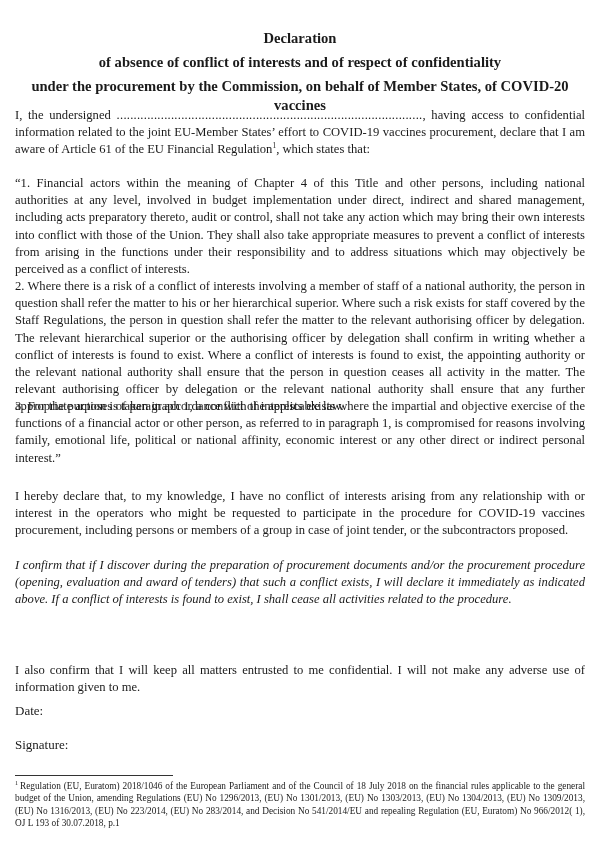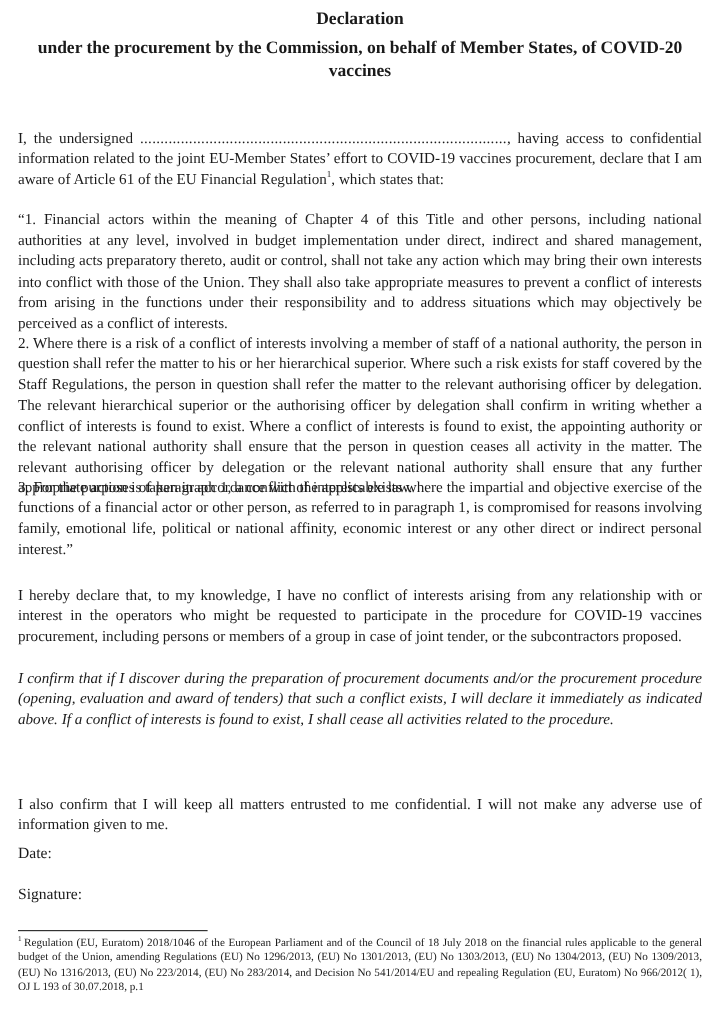--- a/index.html
+++ b/index.html
@@ -19,21 +19,21 @@
       position: absolute;
       left: 15px;
       top: 0;
       width: 570px;
     }
     .title-block {
       text-align: center;
       font-weight: bold;
       font-size: 14.6px;
       line-height: 19px;
-      padding-top: 7px;
+      padding-top: 29px;
     }
     .title-block div {
       margin: 0;
     }
     .title-block .t1 { margin-bottom: 5px; }
     .title-block .t2 { margin-bottom: 5px; }
     .body-text {
       position: absolute;
       left: 0;
       width: 570px;
@@ -84,20 +84,21 @@
       margin-right: 2px;
     }
   </style>
 </head>
 <body>
 
 <div class="page">
 
   <div class="title-block">
     <div class="t1">Declaration</div>
+    <div class="t2">of absence of conflict of interests and of respect of confidentiality</div>
     <div>under the procurement by the Commission, on behalf of Member States, of COVID-20</div>
     <div>vaccines</div>
   </div>
 
   <p class="body-text para" style="top:107px;"><span>I, the undersigned</span> <span class="dots">..........................................................................................</span><span>, having access to confidential information related to the joint EU-Member States’ effort to COVID-19 vaccines procurement, declare that I am aware of Article 61 of the EU Financial Regulation</span><span class="sup">1</span><span>, which states that:</span></p>
 
   <p class="body-text para" style="top:175px;">“1. Financial actors within the meaning of Chapter 4 of this Title and other persons, including national authorities at any level, involved in budget implementation under direct, indirect and shared management, including acts preparatory thereto, audit or control, shall not take any action which may bring their own interests into conflict with those of the Union. They shall also take appropriate measures to prevent a conflict of interests from arising in the functions under their responsibility and to address situations which may objectively be perceived as a conflict of interests.</p>
 
   <p class="body-text para" style="top:278px;">2. Where there is a risk of a conflict of interests involving a member of staff of a national authority, the person in question shall refer the matter to his or her hierarchical superior. Where such a risk exists for staff covered by the Staff Regulations, the person in question shall refer the matter to the relevant authorising officer by delegation. The relevant hierarchical superior or the authorising officer by delegation shall confirm in writing whether a conflict of interests is found to exist. Where a conflict of interests is found to exist, the appointing authority or the relevant national authority shall ensure that the person in question ceases all activity in the matter. The relevant authorising officer by delegation or the relevant national authority shall ensure that any further appropriate action is taken in accordance with the applicable law.</p>
 

